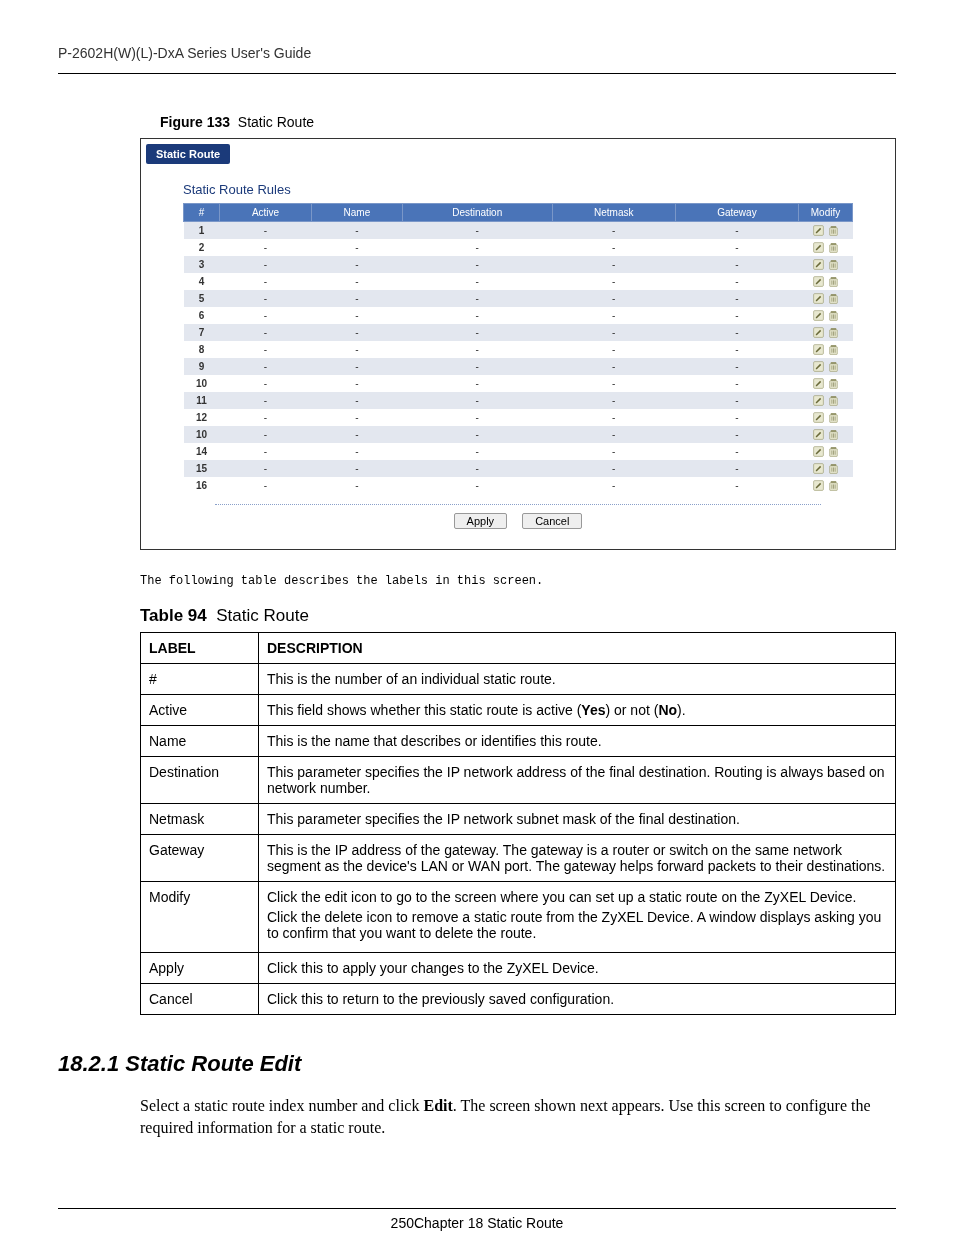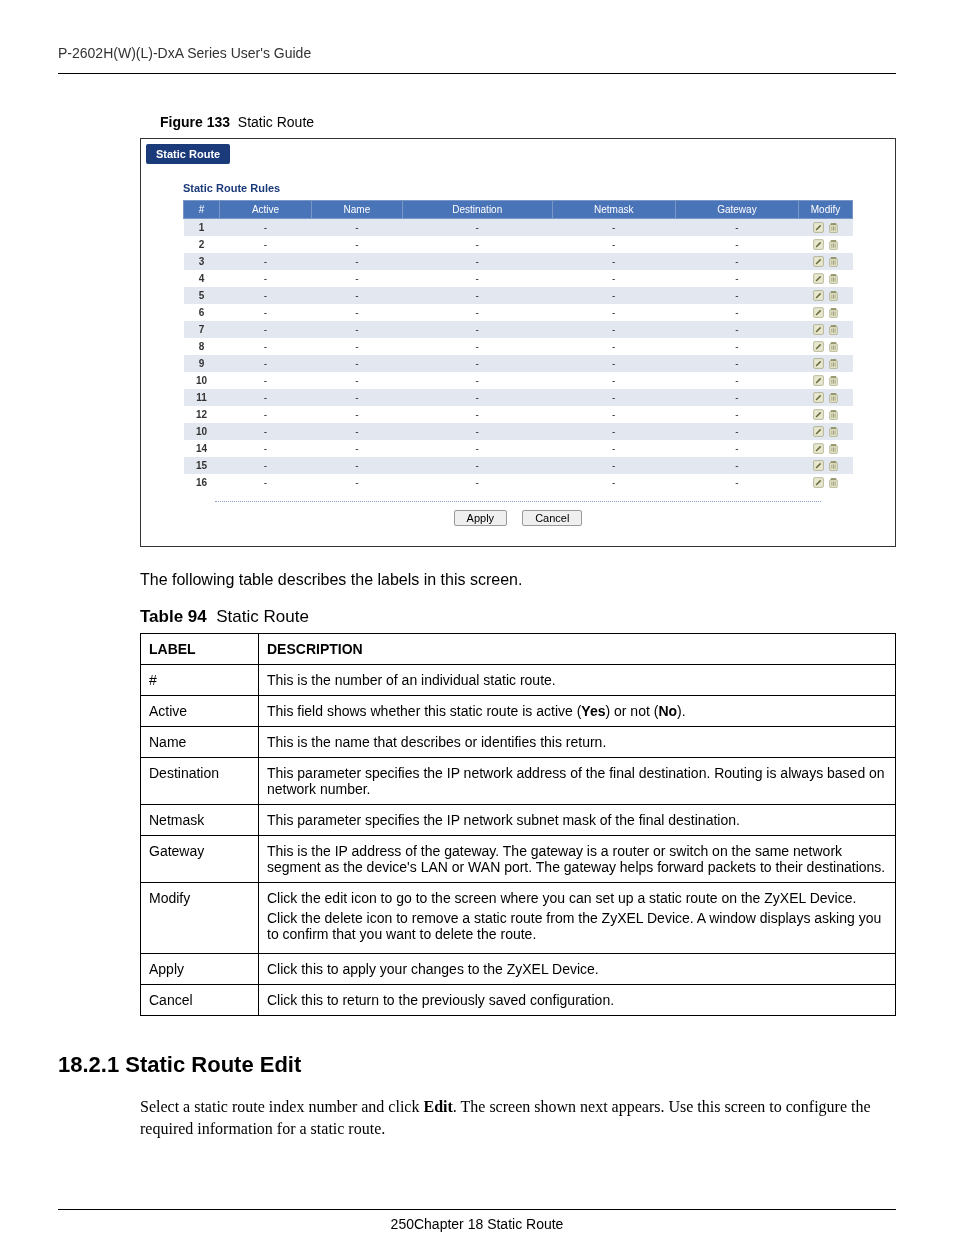--- a/index.html
+++ b/index.html
@@ -43,22 +43,22 @@
       font-weight: bold;
       padding: 4px 10px;
       font-size: 11px;
       display: inline-block;
       margin: 5px 0 0 5px;
       border-radius: 2px;
     }
     .shot-body { padding: 14px 14px 10px 14px; }
     .shot-subtitle {
       color: #1b3a7a;
-      font-weight: bold;
-      font-size: 11px;
+      font-weight: normal;
+      font-size: 13px;
       margin: 4px 0 6px 28px;
     }
     .rules-table {
       width: calc(100% - 56px);
       margin: 0 28px;
       border-collapse: collapse;
       font-size: 10px;
     }
     .rules-table th {
       background: #4a74b8;
@@ -95,22 +95,22 @@
       font-size: 11px;
       padding: 1px 12px;
       margin: 0 6px;
       background: #efefef;
       border: 1px solid #999;
       border-radius: 2px;
       cursor: pointer;
     }
 
     .bodytext {
-      font-family: Liberation Sans, sans-serif;
-      font-size: 16px;
+      font-family: Liberation Mono, monospace;
+      font-size: 12px;
       margin: 24px 0 18px 82px;
     }
     .tabcap {
       font-family: Arial, Helvetica, sans-serif;
       font-size: 17px;
       margin: 0 0 6px 82px;
     }
     .tabcap b { font-weight: bold; }
 
     .desc-table {
@@ -127,20 +127,21 @@
       text-align: left;
     }
     .desc-table th { font-weight: bold; }
     .desc-table td.labelcol { width: 118px; }
 
     h3.section {
       font-family: Arial, Helvetica, sans-serif;
       font-size: 22px;
       font-weight: bold;
       margin: 36px 0 18px 0;
+      font-style: italic;
     }
     .para {
       font-family: "Times New Roman", Times, serif;
       font-size: 16px;
       margin: 0 0 12px 82px;
       line-height: 1.35;
     }
 
     .footer {
       border-top: 1.5px solid #000;
@@ -493,21 +494,21 @@
       <tr>
         <td class="labelcol">#</td>
         <td>This is the number of an individual static route.</td>
       </tr>
       <tr>
         <td class="labelcol">Active</td>
         <td>This field shows whether this static route is active (<b>Yes</b>) or not (<b>No</b>).</td>
       </tr>
       <tr>
         <td class="labelcol">Name</td>
-        <td>This is the name that describes or identifies this return.</td>
+        <td>This is the name that describes or identifies this route.</td>
       </tr>
       <tr>
         <td class="labelcol">Destination</td>
         <td>This parameter specifies the IP network address of the final destination. Routing is always based on network number.</td>
       </tr>
       <tr>
         <td class="labelcol">Netmask</td>
         <td>This parameter specifies the IP network subnet mask of the final destination.</td>
       </tr>
       <tr>

